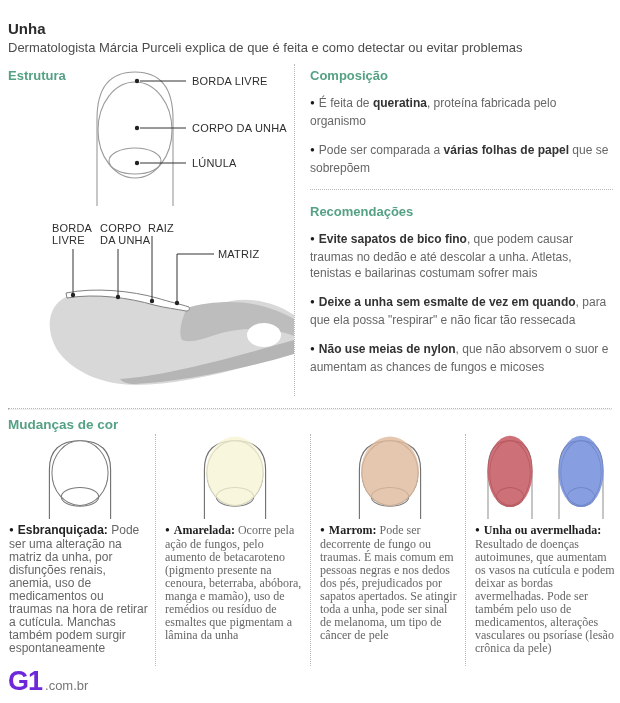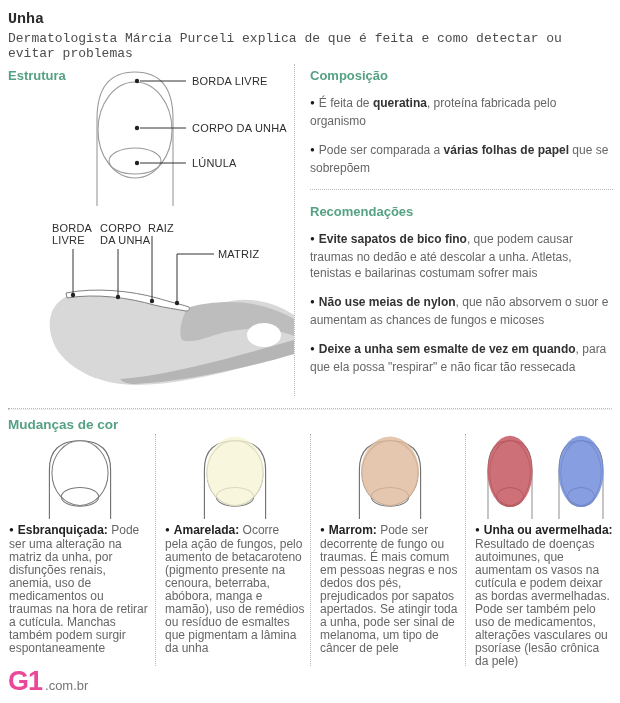--- a/index.html
+++ b/index.html
@@ -2,21 +2,21 @@
 <html><head>
 <meta charset="utf-8">
 <style>
   * { margin:0; padding:0; box-sizing:border-box; }
   html,body { background:#fff; }
   body {
     width:620px; height:703px; position:relative; overflow:hidden;
     font-family:"Liberation Sans", sans-serif; color:#666;
   }
   
-  .header { position:absolute; left:8px; top:11px; width:604px;font-family:Liberation Mono, monospace; }
+  .header { position:absolute; left:8px; top:20px; width:604px; }
   .title { font-size:15px; font-weight:bold; color:#2b2b2b; }
   .subtitle { font-size:13px; color:#4d4d4d; margin-top:3px; }
 
   
   .green-h { color:#55a184; font-size:13px; font-weight:bold; }
 
   
   .estrutura { position:absolute; left:0; top:64px; width:295px; height:332px;
                border-right:1px dotted #b8b8b8; }
   .estrutura .green-h { position:absolute; left:8px; top:4px; }
@@ -31,28 +31,28 @@
   .bullet-item b { color:#333; }
   .dot { font-size:8px; color:#1a1a1a; margin-right:4px; position:relative; top:-2px; }
   .dotted-hr { border:0; border-top:1px dotted #b8b8b8; height:0; margin:4px 0 14px 0; }
 
   
   .big-hr { position:absolute; left:8px; top:408px; width:604px;
             border-top:1px dotted #b8b8b8; }
   .mudancas-h { position:absolute; left:8px; top:417px; font-size:13.5px;text-align:center; }
   .cols { position:absolute; left:0; top:434px; width:620px; height:232px; display:flex; }
   .col { width:155px; padding:0 5px 0 9px; }
-  .col + .col { border-left:1px dotted #b8b8b8; }
+  .col + .col { border-left:1px dotted #b8b8b8;font-family:Liberation Serif, serif; }
   .nail-box { height:88px; display:flex; justify-content:center; align-items:flex-start; gap:5px; }
   .col p { font-size:12px; line-height:13px; color:#666; margin-top:2px; }
   .col b { color:#222; }
 
   
   .footer { position:absolute; left:8px; top:668px; display:flex; align-items:flex-end; }
-  .g1-logo { font-size:27px; font-weight:900; color:#ec4899; letter-spacing:-1px;
+  .g1-logo { font-size:27px; font-weight:900; color:#6d28d9; letter-spacing:-1px;
              line-height:26px; font-family:"Liberation Sans", sans-serif; }
   .g1-suffix { font-size:13px; color:#777; margin-left:3px; line-height:17px; }
 
   svg { display:block; }
 </style>
 </head>
 <body>
 
 <div class="header">
   <div class="title">Unha</div>
@@ -113,22 +113,22 @@
   <div class="green-h">Composição</div>
 
   <p class="bullet-item"><span class="dot">●</span><span>É feita de </span><b>queratina</b><span>, proteína fabricada pelo organismo</span></p>
   <p class="bullet-item"><span class="dot">●</span><span>Pode ser comparada a </span><b>várias folhas de papel</b><span> que se sobrepõem</span></p>
 
   <hr class="dotted-hr">
 
   <div class="green-h">Recomendações</div>
 
   <p class="bullet-item"><span class="dot">●</span><span></span><b>Evite sapatos de bico fino</b><span>, que podem causar traumas no dedão e até descolar a unha. Atletas, tenistas e bailarinas costumam sofrer mais</span></p>
+  <p class="bullet-item"><span class="dot">●</span><span></span><b>Deixe a unha sem esmalte de vez em quando</b><span>, para que ela possa "respirar" e não ficar tão ressecada</span></p>
   <p class="bullet-item"><span class="dot">●</span><span></span><b>Não use meias de nylon</b><span>, que não absorvem o suor e aumentam as chances de fungos e micoses</span></p>
-  <p class="bullet-item"><span class="dot">●</span><span></span><b>Deixe a unha sem esmalte de vez em quando</b><span>, para que ela possa "respirar" e não ficar tão ressecada</span></p>
 </div>
 
 <hr class="big-hr">
 <div class="green-h mudancas-h">Mudanças de cor</div>
 
 <div class="cols">
 
   <div class="col">
     <div class="nail-box">
       <svg width="92" height="85" viewBox="0 0 108 100">

